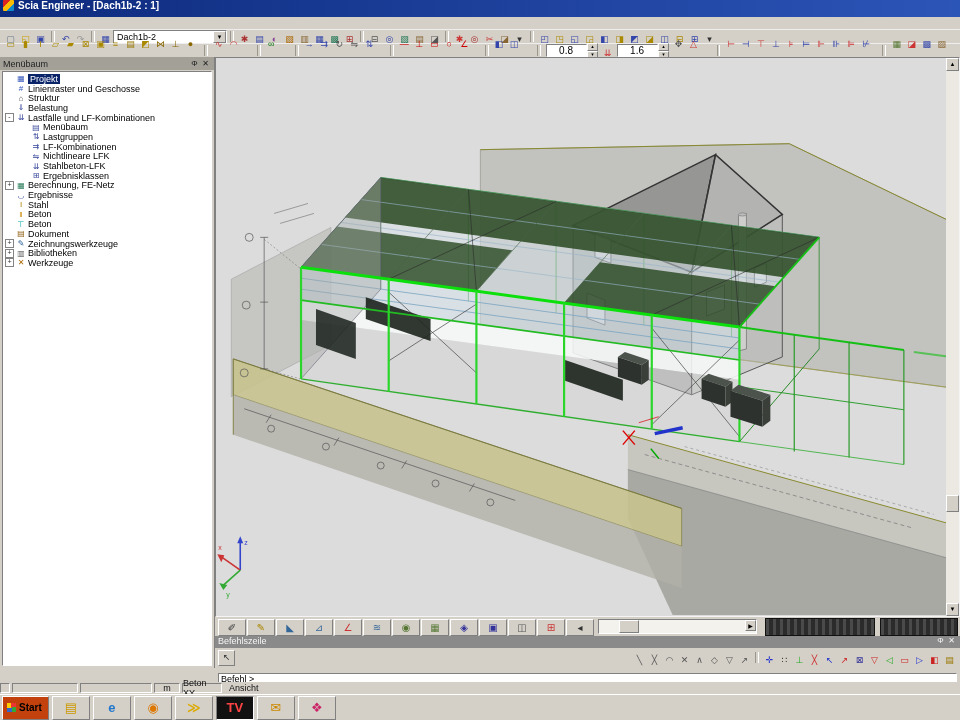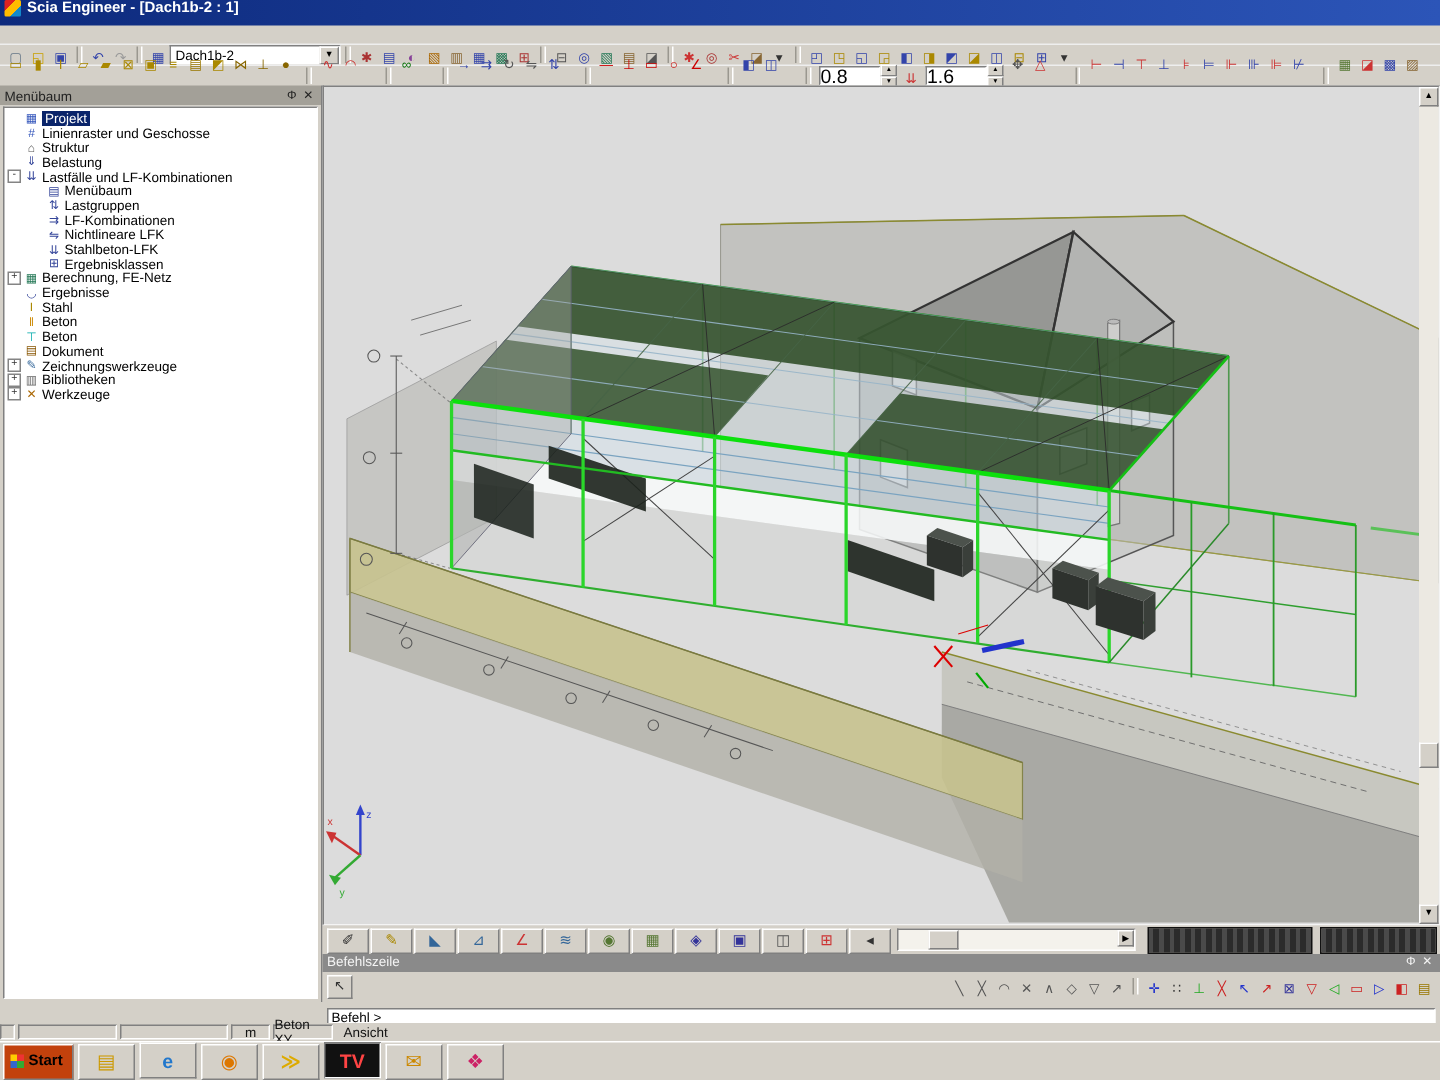--- a/index.html
+++ b/index.html
@@ -25,21 +25,21 @@
   .tbtn{width:15px;height:13px;display:inline-flex;align-items:center;justify-content:center;
     font-size:9px;line-height:9px;cursor:default;}
   .sep{width:2px;height:11px;border-left:1px solid #9a978f;border-right:1px solid #fff;margin:0 3px;}
   .combo{display:inline-flex;align-items:center;width:112px;height:12px;background:#fff;
     border:1px solid;border-color:#808080 #fff #fff #808080;font-size:9px;}
   .combo-val{flex:1;padding-left:3px;}
   .combo-arrow{width:11px;height:10px;background:#d4d0c8;border:1px solid;
     border-color:#fff #808080 #808080 #fff;font-size:7px;line-height:9px;text-align:center;}
   .spin{display:inline-flex;align-items:center;margin:0 2px;}
   .spinval{width:26px;height:11px;background:#fff;border:1px solid;
-    border-color:#808080 #fff #fff #808080;font-size:13px;padding-right:13px;line-height:11px;}
+    border-color:#808080 #fff #fff #808080;font-size:10px;text-align:right;padding-right:13px;line-height:11px;}
   .spinarrows{display:flex;flex-direction:column;}
   .spinarrows span{width:9px;height:6px;font-size:5px;line-height:5px;text-align:center;
     background:#d4d0c8;border:1px solid;border-color:#fff #808080 #808080 #fff;}
   
   .leftpanel{position:absolute;top:57px;left:0;width:215px;height:611px;background:#d4d0c8;
     border-right:1px solid #808080;box-sizing:border-box;}
   .paneltitle{height:13px;background:#a3a098;display:flex;align-items:center;
     font-size:9px;color:#222;padding:0 3px;}
   .paneltitle .pt-label{flex:1;}
   .pt-btn{width:11px;height:10px;font-size:8px;line-height:9px;text-align:center;color:#222;}

